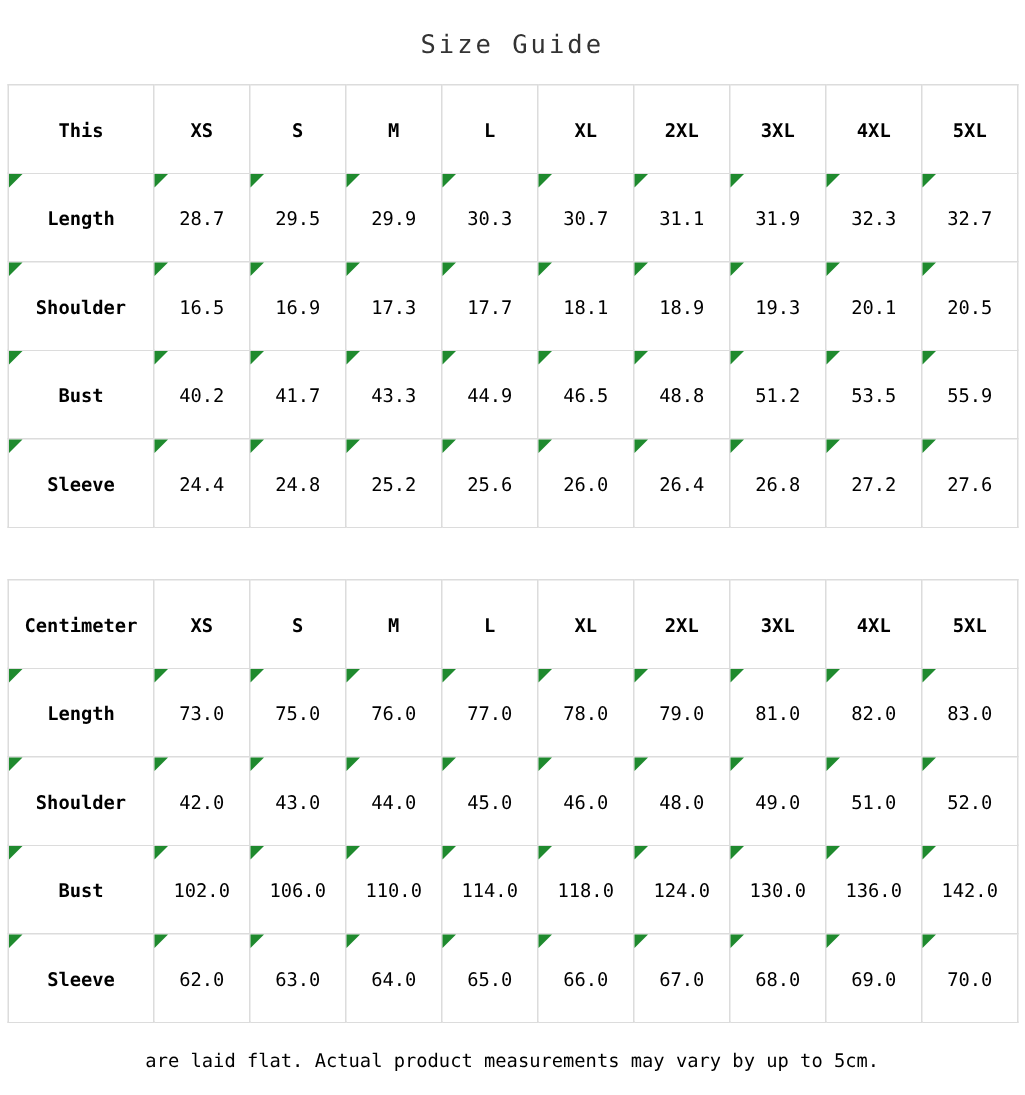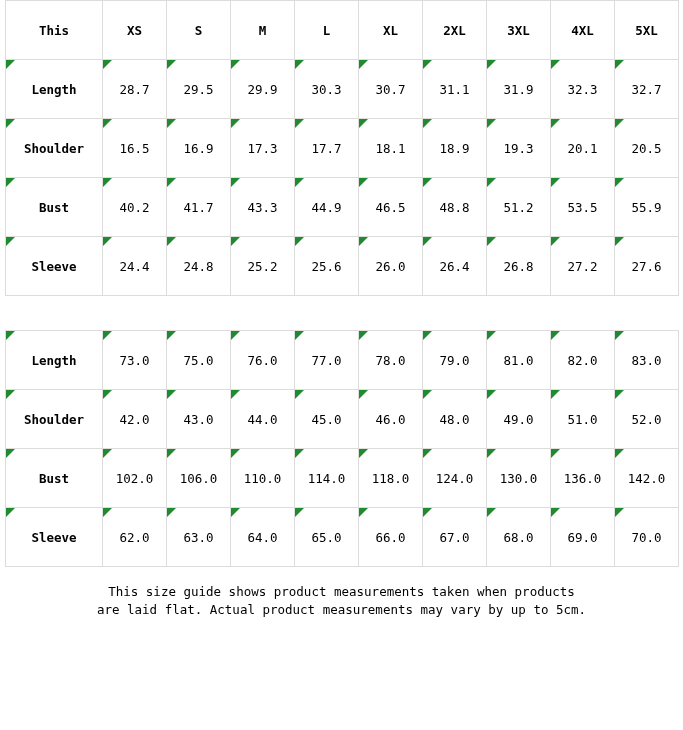--- a/index.html
+++ b/index.html
@@ -79,20 +79,21 @@
     line-height: 18px;
     color: #000000;
     padding-top: 16px;
   }
 </style>
 </head>
 <body>
 
 <div class="page">
 
+  <div class="title">Size Guide</div>
 
   <table class="size-table">
     <colgroup>
       <col class="c0">
         <col class="cx">
         <col class="cx">
         <col class="cx">
         <col class="cx">
         <col class="cx">
         <col class="cx">
@@ -174,20 +175,32 @@
         <col class="cx">
         <col class="cx">
         <col class="cx">
         <col class="cx">
         <col class="cx">
         <col class="cx">
         <col class="cx">
     </colgroup>
     <tbody>
       <tr>
+        <th>Centimeter</th>
+        <th>XS</th>
+        <th>S</th>
+        <th>M</th>
+        <th>L</th>
+        <th>XL</th>
+        <th>2XL</th>
+        <th>3XL</th>
+        <th>4XL</th>
+        <th>5XL</th>
+      </tr>
+      <tr>
         <td class="rowhead">Length<span class="marker" style="border-left-color: rgb(31, 138, 46);"></span></td>
         <td>73.0<span class="marker" style="border-left-color: rgb(31, 138, 46);"></span></td>
         <td>75.0<span class="marker" style="border-left-color: rgb(31, 138, 46);"></span></td>
         <td>76.0<span class="marker" style="border-left-color: rgb(31, 138, 46);"></span></td>
         <td>77.0<span class="marker" style="border-left-color: rgb(31, 138, 46);"></span></td>
         <td>78.0<span class="marker" style="border-left-color: rgb(31, 138, 46);"></span></td>
         <td>79.0<span class="marker" style="border-left-color: rgb(31, 138, 46);"></span></td>
         <td>81.0<span class="marker" style="border-left-color: rgb(31, 138, 46);"></span></td>
         <td>82.0<span class="marker" style="border-left-color: rgb(31, 138, 46);"></span></td>
         <td>83.0<span class="marker" style="border-left-color: rgb(31, 138, 46);"></span></td>
@@ -225,17 +238,16 @@
         <td>66.0<span class="marker" style="border-left-color: rgb(31, 138, 46);"></span></td>
         <td>67.0<span class="marker" style="border-left-color: rgb(31, 138, 46);"></span></td>
         <td>68.0<span class="marker" style="border-left-color: rgb(31, 138, 46);"></span></td>
         <td>69.0<span class="marker" style="border-left-color: rgb(31, 138, 46);"></span></td>
         <td>70.0<span class="marker" style="border-left-color: rgb(31, 138, 46);"></span></td>
       </tr>
     </tbody>
   </table>
 
   <div class="footnote">
-    <div>This size guide shows product measurements taken when products</div>
     <div>are laid flat. Actual product measurements may vary by up to 5cm.</div>
   </div>
 
 </div>
 
 </body></html>

